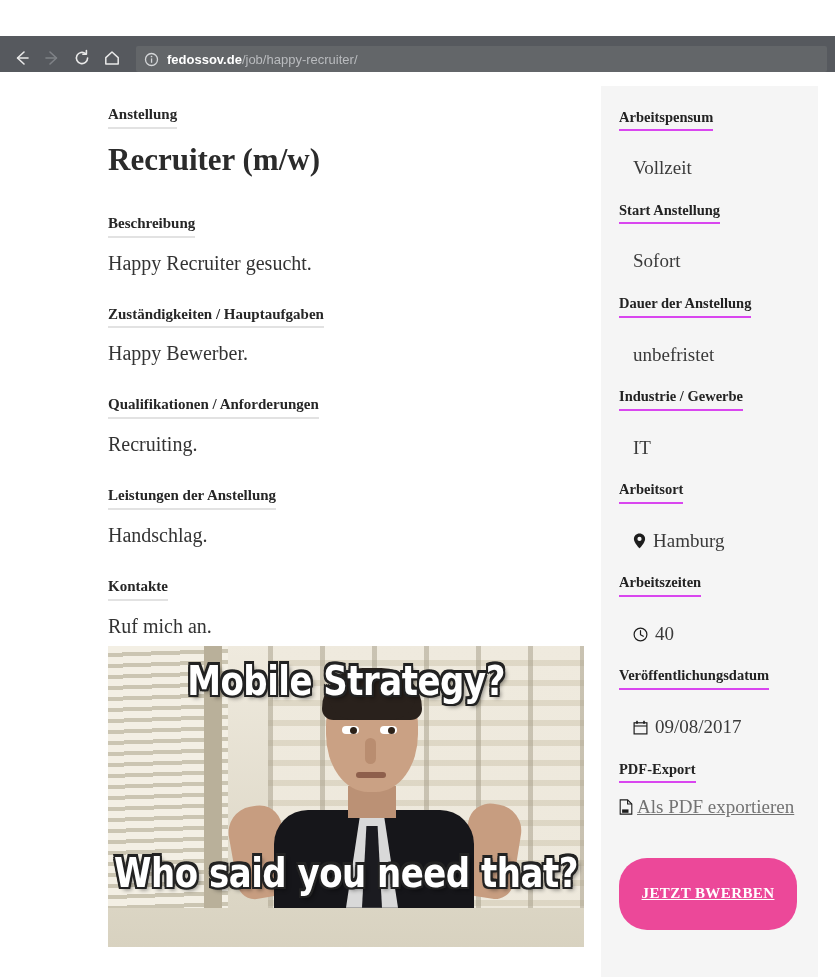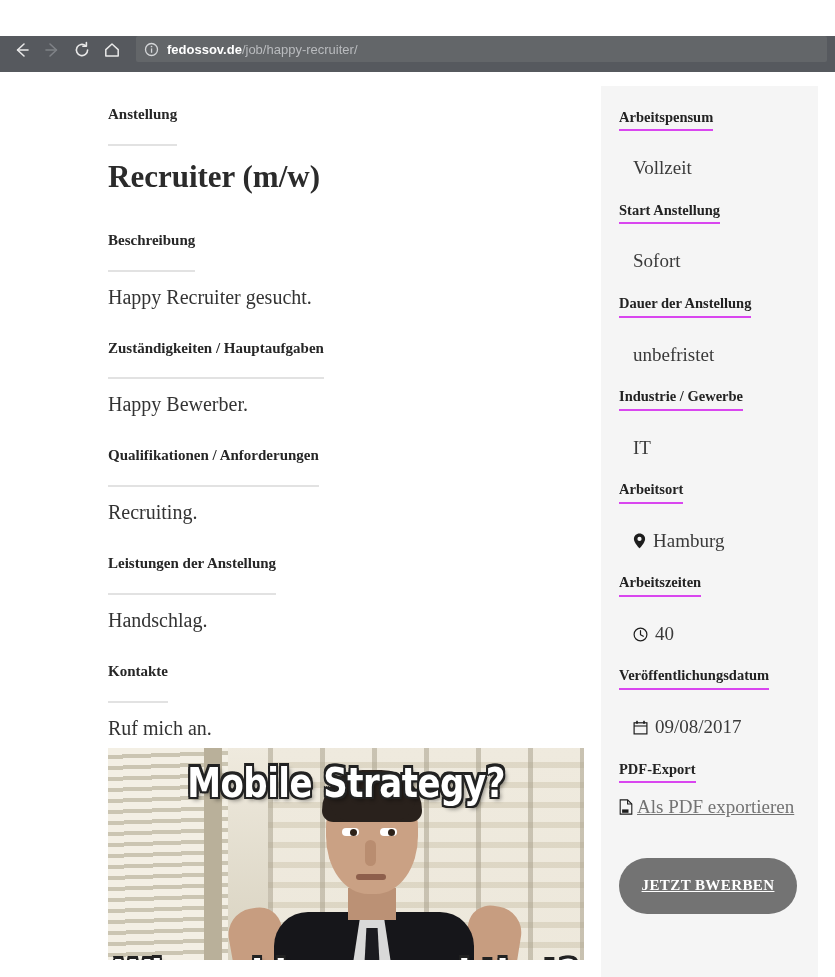--- a/index.html
+++ b/index.html
@@ -94,21 +94,21 @@
   .tabstrip-shadow {
     position: absolute; left: 0; top: 33px;
     width: 835px; height: 3px;
     background: #4c4f53;
   }
 
   .toolbar {
     position: absolute; top: 36px; left: 0;
     width: 835px; height: 36px;
     background: #56595e;
-    display: flex; align-items: flex-start;
+    display: flex; align-items: flex-end;
     padding: 0 8px;
   }
   .nav-btn {
     width: 28px; height: 28px;
     display: flex; align-items: center; justify-content: center;
     flex: 0 0 auto;
     margin-right: 2px;
   }
   .nav-btn svg { display: block; }
   .omnibox {
@@ -156,21 +156,21 @@
     width: 478px;
   }
 
   h3.sec-head {
     margin: 0;
     font-size: 15px;
     font-weight: bold;
     color: #262626;
     display: inline-block;
     border-bottom: 2px solid #e2e2e2;
-    padding-bottom: 20px;
+    padding-bottom: 3px;
     line-height: 1.25;
   }
   .sec-head-wrap { margin: 0 0 12px 0; }
   .sec-head-wrap.first { margin-top: 19px; }
   p.sec-body {
     margin: 0 0 28px 0;
     font-size: 20px;
     color: #333333;
     line-height: 1.35;
     font-weight: normal;
@@ -213,40 +213,40 @@
     line-height: 1.35;
     display: inline;
   }
   .pdf-row { display: block; max-width: 180px; }
   .pdf-row .ic { display:inline-block; vertical-align: -2px; margin-right: 4px; }
 
   .apply-wrap { margin-top: 38px; }
   .apply-btn {
     display: inline-flex;
     align-items: center; justify-content: center;
-    width: 178px; height: 56px;
-    background: #737373;
+    width: 178px; height: 72px;
+    background: #ec4899;
     border: none;
     border-radius: 28px;
     cursor: pointer;
     padding: 0;
   }
   .apply-btn span {
     color: #ffffff;
     font-size: 15px;
     font-weight: bold;
     letter-spacing: 0.4px;
     text-decoration: underline;
     font-family: "Liberation Serif", serif;
   }
 
   
   .meme {
     position: relative;
-    width: 476px; height: 212px;
+    width: 476px; height: 301px;
     margin-top: 2px;
     overflow: hidden;
     background: #cfc9b6;
   }
   .meme-bg {
     position: absolute; inset: 0;
     background:
       linear-gradient(90deg, rgba(255,255,255,0.0) 0%, rgba(255,255,255,0.0) 100%),
       linear-gradient(#efeade, #d8d2c0);
   }

